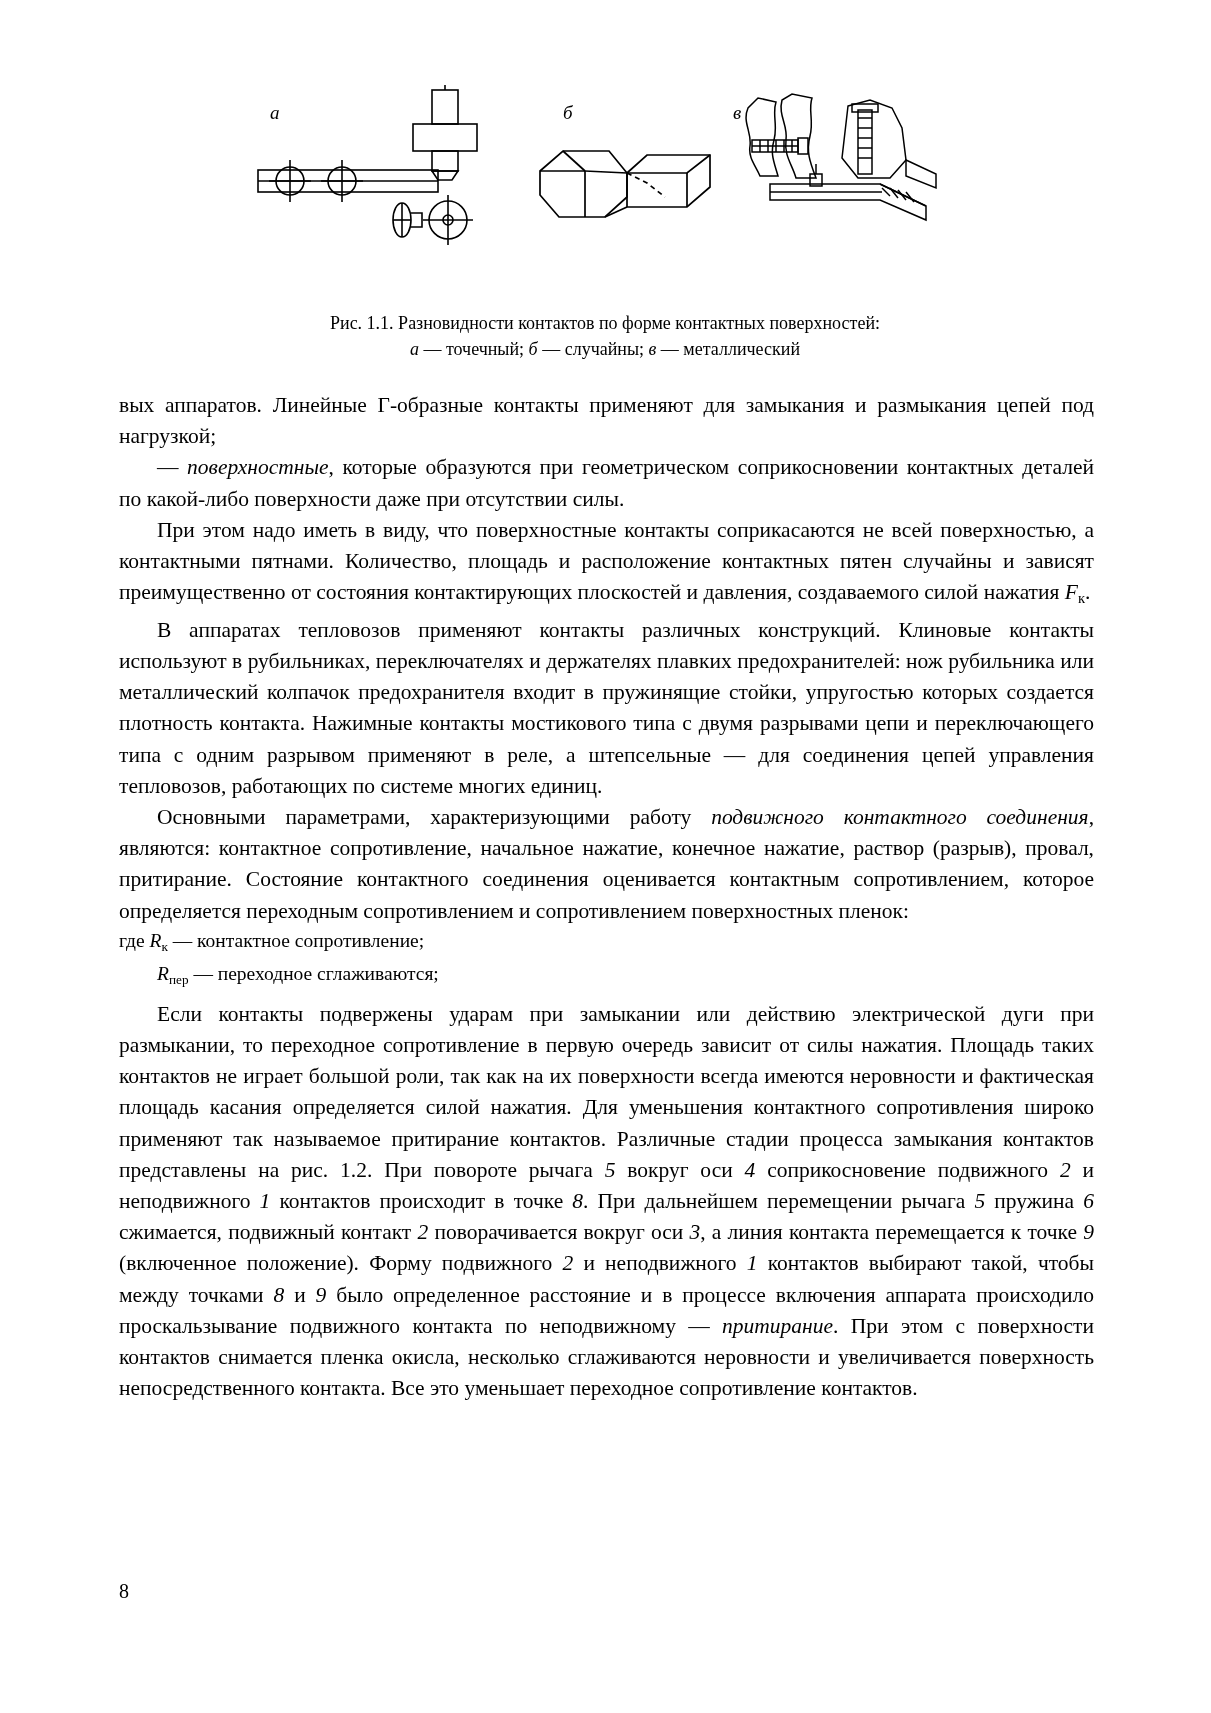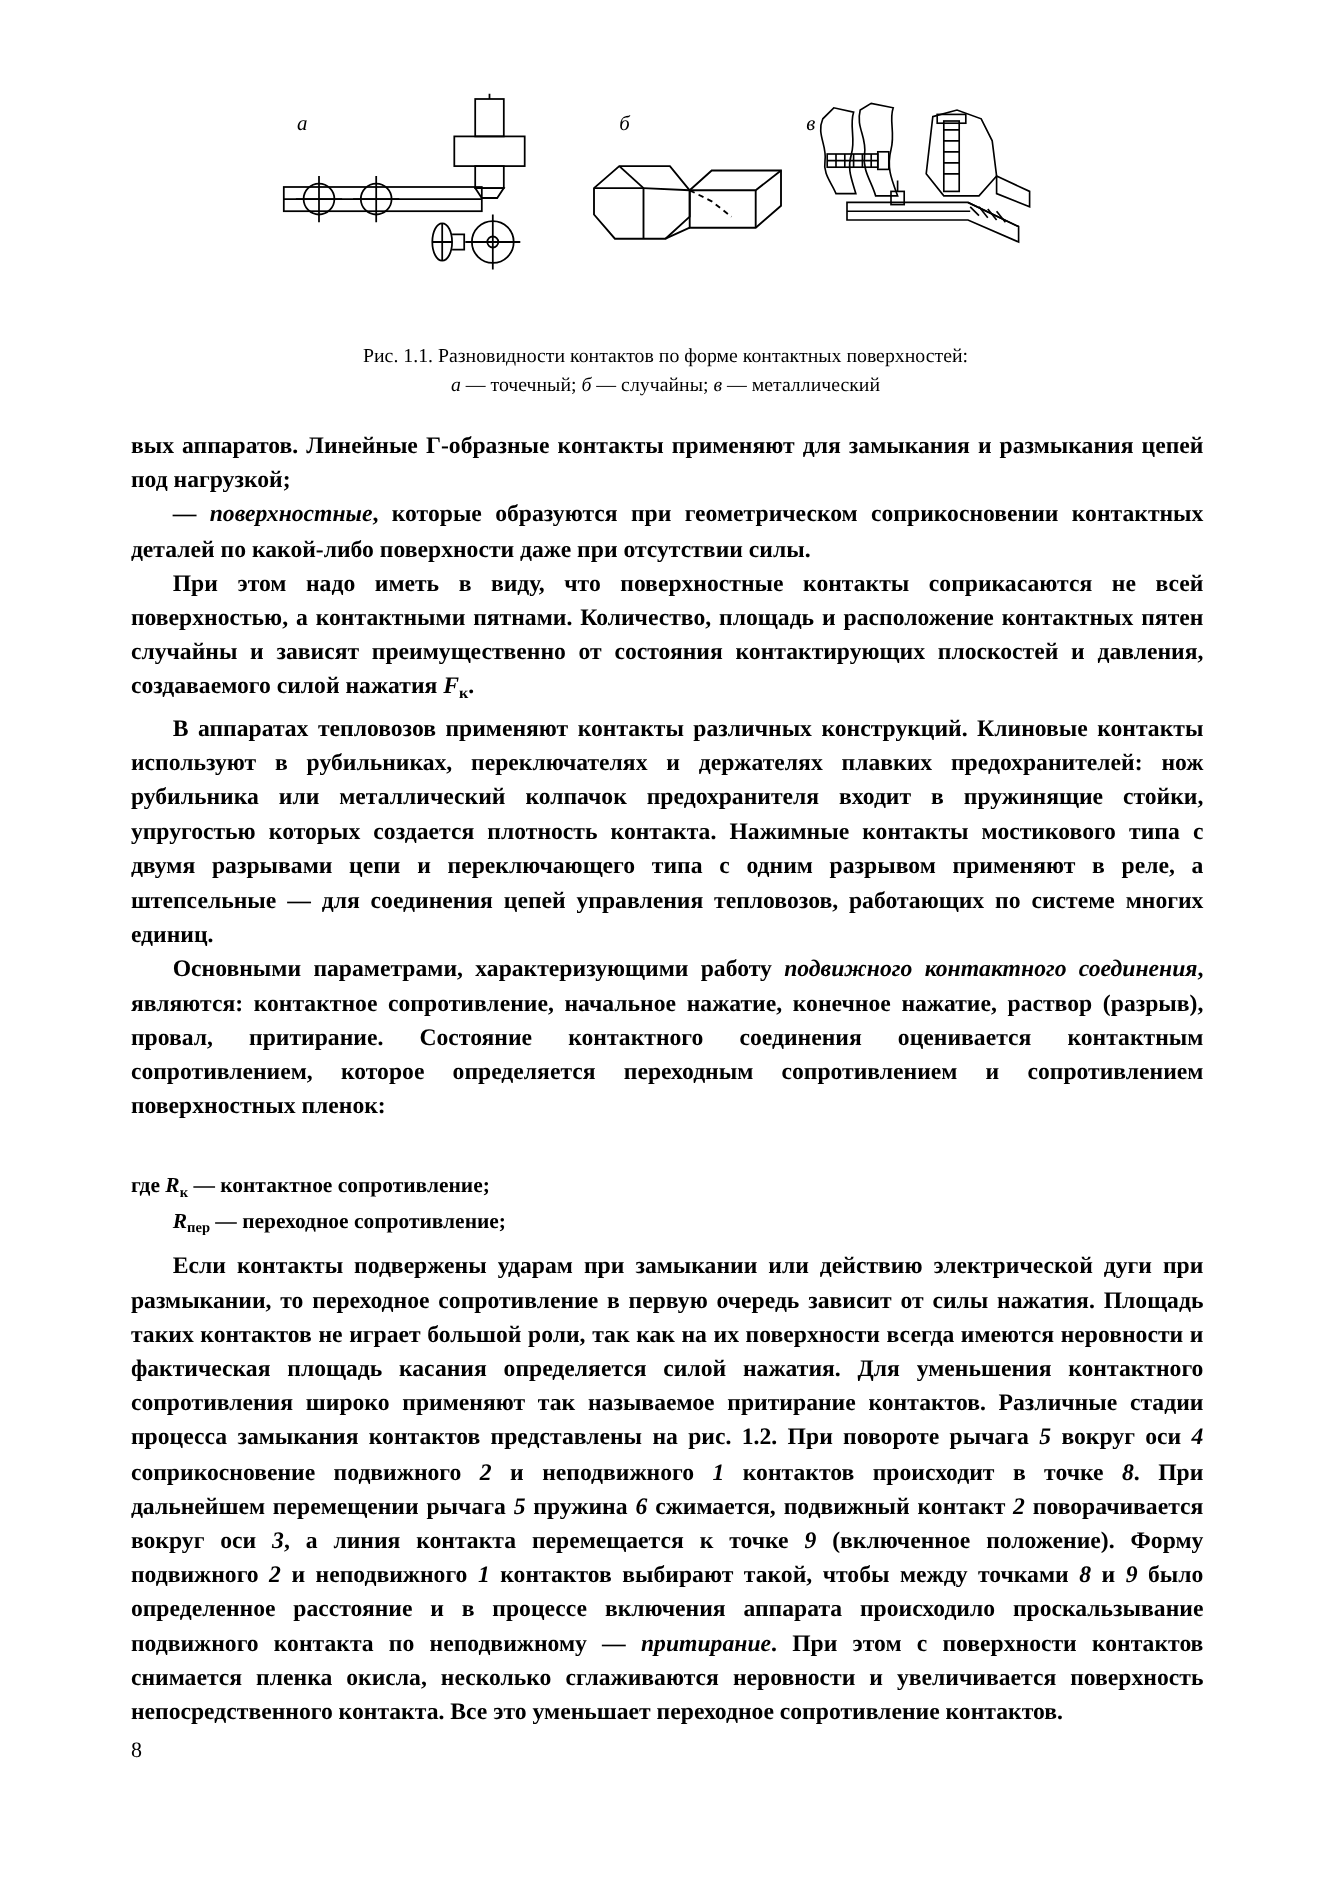--- a/index.html
+++ b/index.html
@@ -50,21 +50,20 @@
 
   .body-text {
     position: absolute;
     left: 119px;
     top: 390px;
     width: 975px;
     font-size: 21.5px;
     line-height: 31.2px;
     text-align: justify;
     text-justify: inter-word;
-    font-weight: bold;
   }
   .body-text p {
     margin: 0;
     text-indent: 0;
   }
   .body-text p.ind {
     text-indent: 38px;
   }
   .body-text i { font-style: italic; }
 
@@ -76,21 +75,20 @@
   }
   .formula i { font-style: italic; }
   sub {
     font-size: 0.68em;
     vertical-align: -0.3em;
   }
   .where-block {
     font-size: 19.5px;
     line-height: 27px;
     text-align: left;
-    margin-top: 44px;
   }
   .where-block div { text-indent: 0; }
   .where-ind { padding-left: 38px; }
 
   .page-number {
     position: absolute;
     left: 119px;
     top: 1580px;
     font-size: 20px;
   }
@@ -214,20 +212,20 @@
 
     <p class="ind"><span>При этом надо иметь в виду, что поверхностные контакты соприкасаются не всей поверхностью, а контактными пятнами. Количество, площадь и расположение контактных пятен случайны и зависят преимущественно от состояния контактирующих плоскостей и давления, создаваемого силой нажатия </span><i>F</i><sub>к</sub><span>.</span></p>
 
     <p class="ind"><span>В аппаратах тепловозов применяют контакты различных конструкций. Клиновые контакты используют в рубильниках, переключателях и держателях плавких предохранителей: нож рубильника или металлический колпачок предохранителя входит в пружинящие стойки, упругостью которых создается плотность контакта. Нажимные контакты мостикового типа с двумя разрывами цепи и переключающего типа с одним разрывом применяют в реле, а штепсельные — для соединения цепей управления тепловозов, работающих по системе многих единиц.</span></p>
 
     <p class="ind"><span>Основными параметрами, характеризующими работу </span><i>подвижного контактного соединения</i><span>, являются: контактное сопротивление, начальное нажатие, конечное нажатие, раствор (разрыв), провал, притирание. Состояние контактного соединения оценивается контактным сопротивлением, которое определяется переходным сопротивлением и сопротивлением поверхностных пленок:</span></p>
 
 
     <div class="where-block">
       <div><span>где </span><i>R</i><sub>к</sub><span> — контактное сопротивление;</span></div>
-      <div class="where-ind"><i>R</i><sub>пер</sub><span> — переходное сопротивление;</span></div>
+      <div class="where-ind"><i>R</i><sub>пер</sub><span> — переходное сглаживаются;</span></div>
     </div>
 
     <p class="ind" style="margin-top:6px;"><span>Если контакты подвержены ударам при замыкании или действию электрической дуги при размыкании, то переходное сопротивление в первую очередь зависит от силы нажатия. Площадь таких контактов не играет большой роли, так как на их поверхности всегда имеются неровности и фактическая площадь касания определяется силой нажатия. Для уменьшения контактного сопротивления широко применяют так называемое притирание контактов. Различные стадии процесса замыкания контактов представлены на рис. 1.2. При повороте рычага </span><i>5</i><span> вокруг оси </span><i>4</i><span> соприкосновение подвижного </span><i>2</i><span> и неподвижного </span><i>1</i><span> контактов происходит в точке </span><i>8</i><span>. При дальнейшем перемещении рычага </span><i>5</i><span> пружина </span><i>6</i><span> сжимается, подвижный контакт </span><i>2</i><span> поворачивается вокруг оси </span><i>3</i><span>, а линия контакта перемещается к точке </span><i>9</i><span> (включенное положение). Форму подвижного </span><i>2</i><span> и неподвижного </span><i>1</i><span> контактов выбирают такой, чтобы между точками </span><i>8</i><span> и </span><i>9</i><span> было определенное расстояние и в процессе включения аппарата происходило проскальзывание подвижного контакта по неподвижному — </span><i>притирание</i><span>. При этом с поверхности контактов снимается пленка окисла, несколько сглаживаются неровности и увеличивается поверхность непосредственного контакта. Все это уменьшает переходное сопротивление контактов.</span></p>
   </div>
 
   <div class="page-number">8</div>
 </div>
 
 </body></html>

